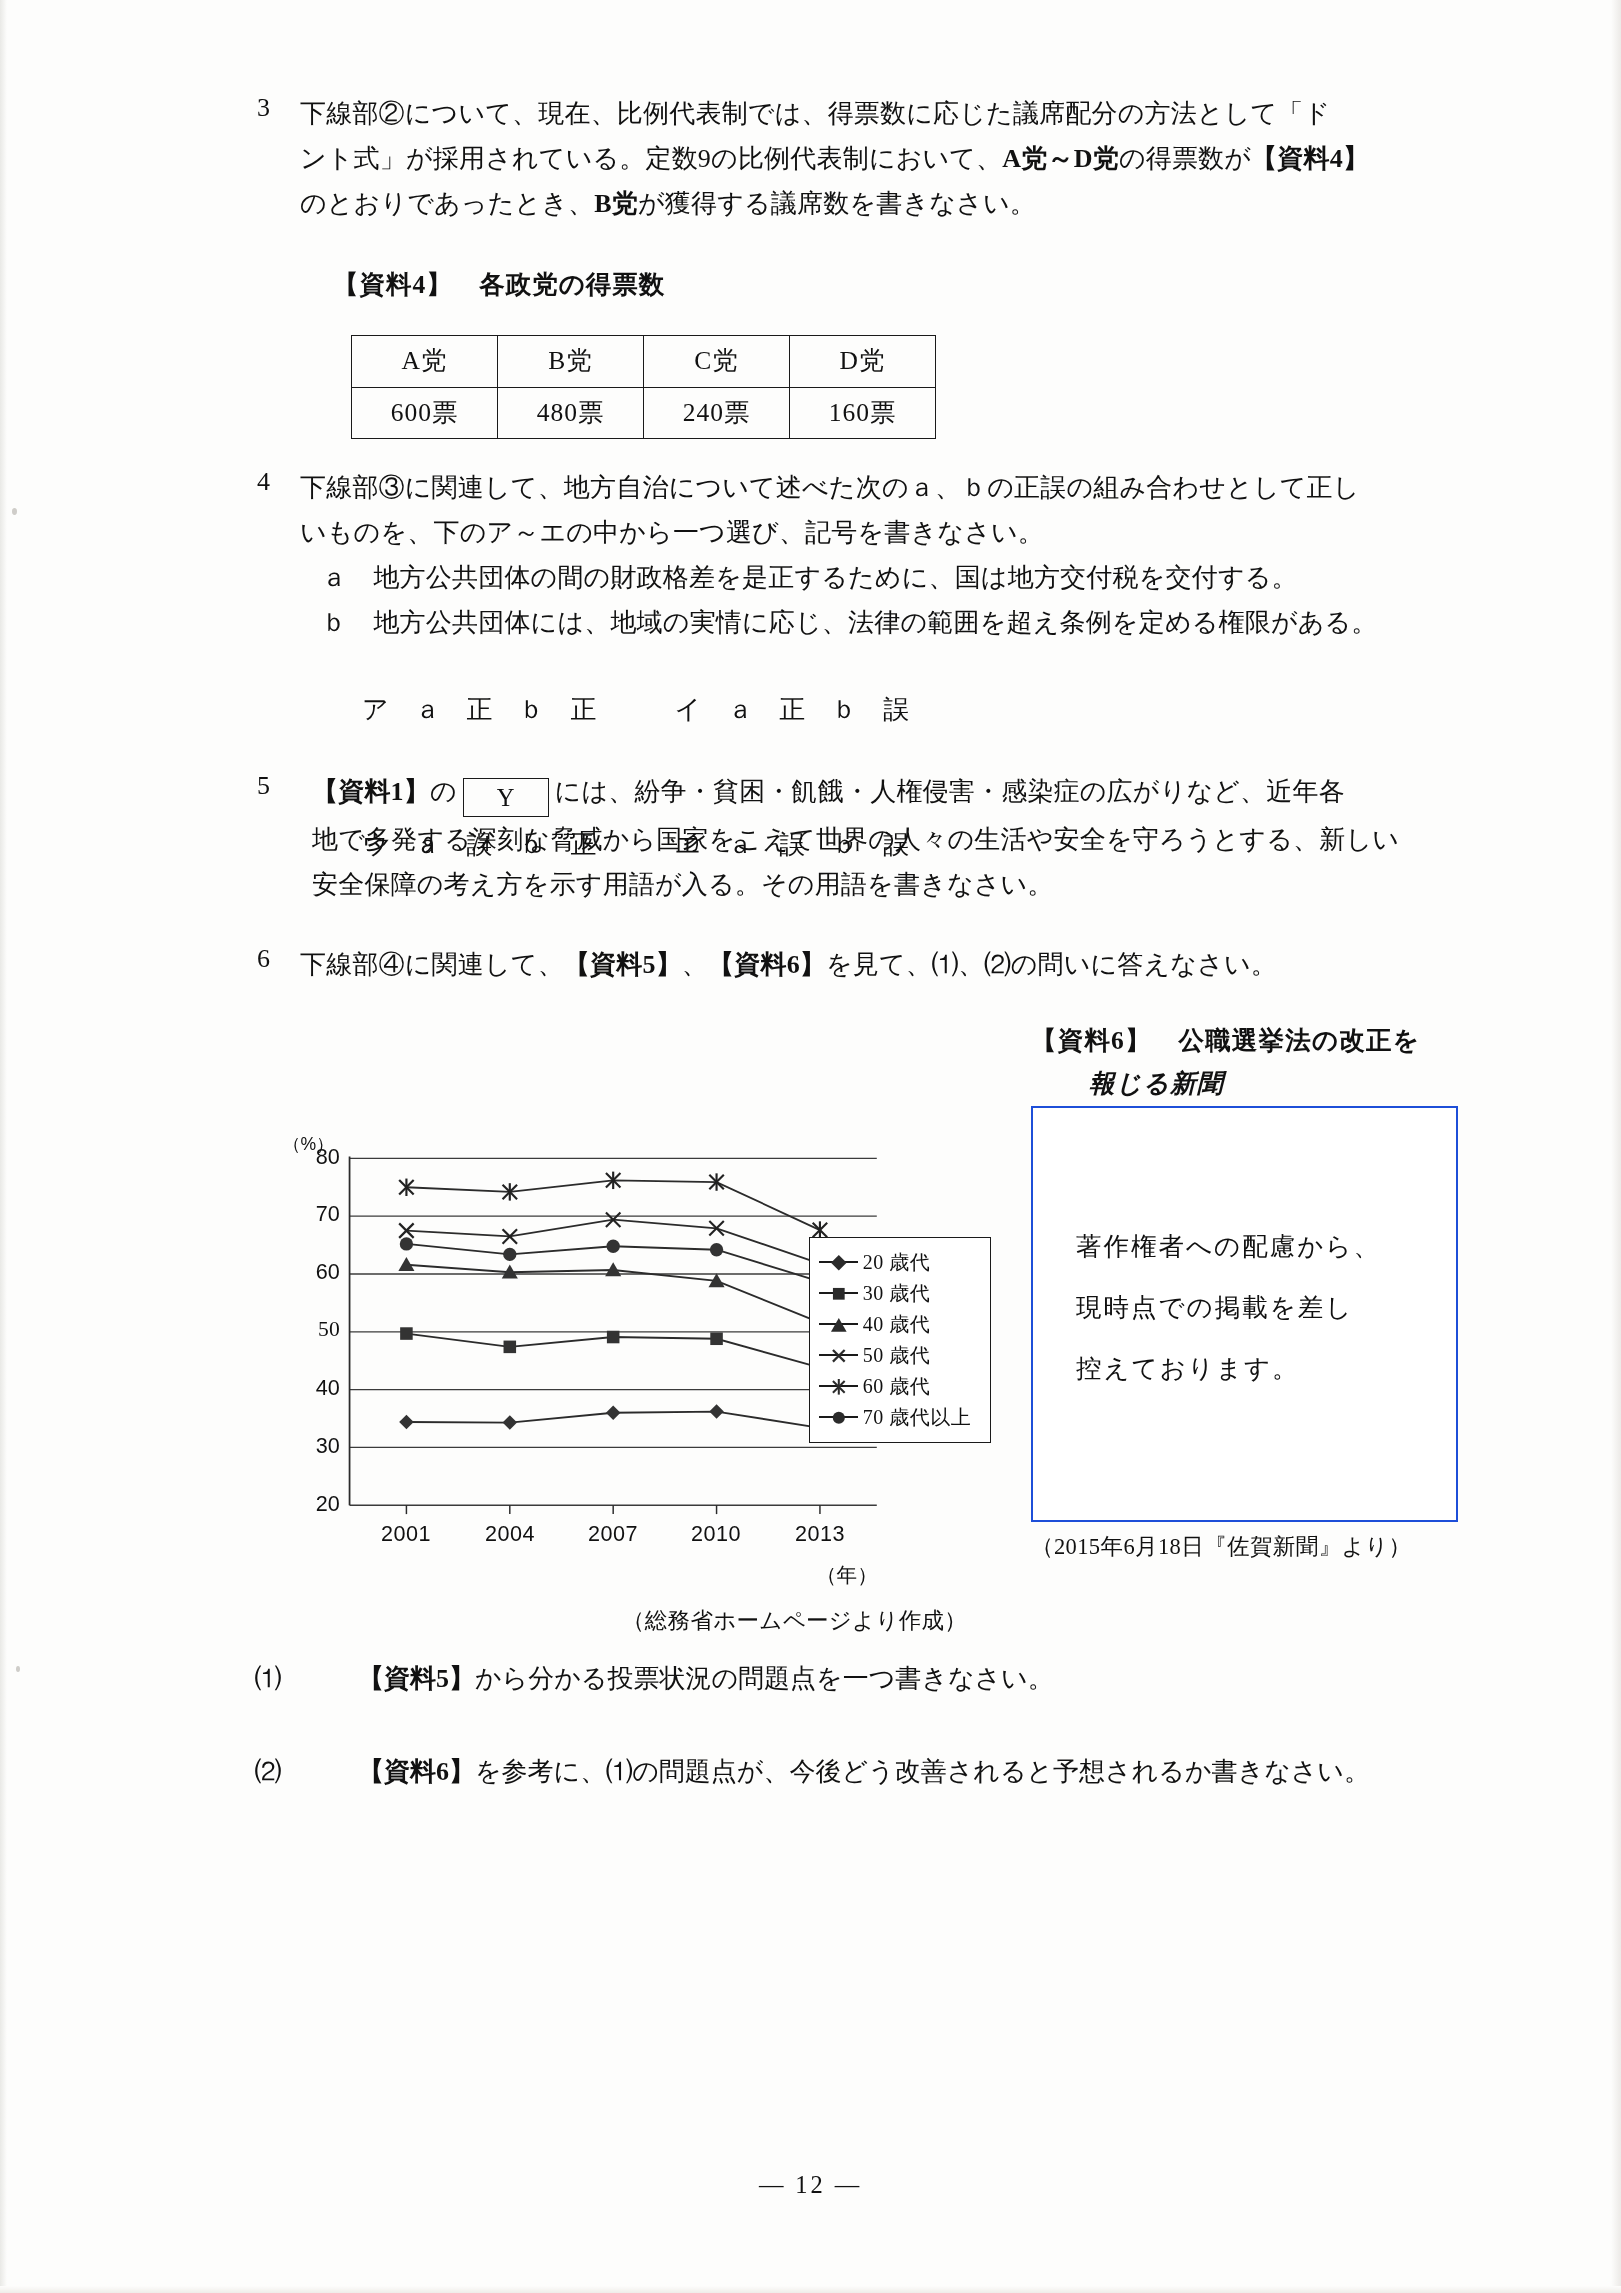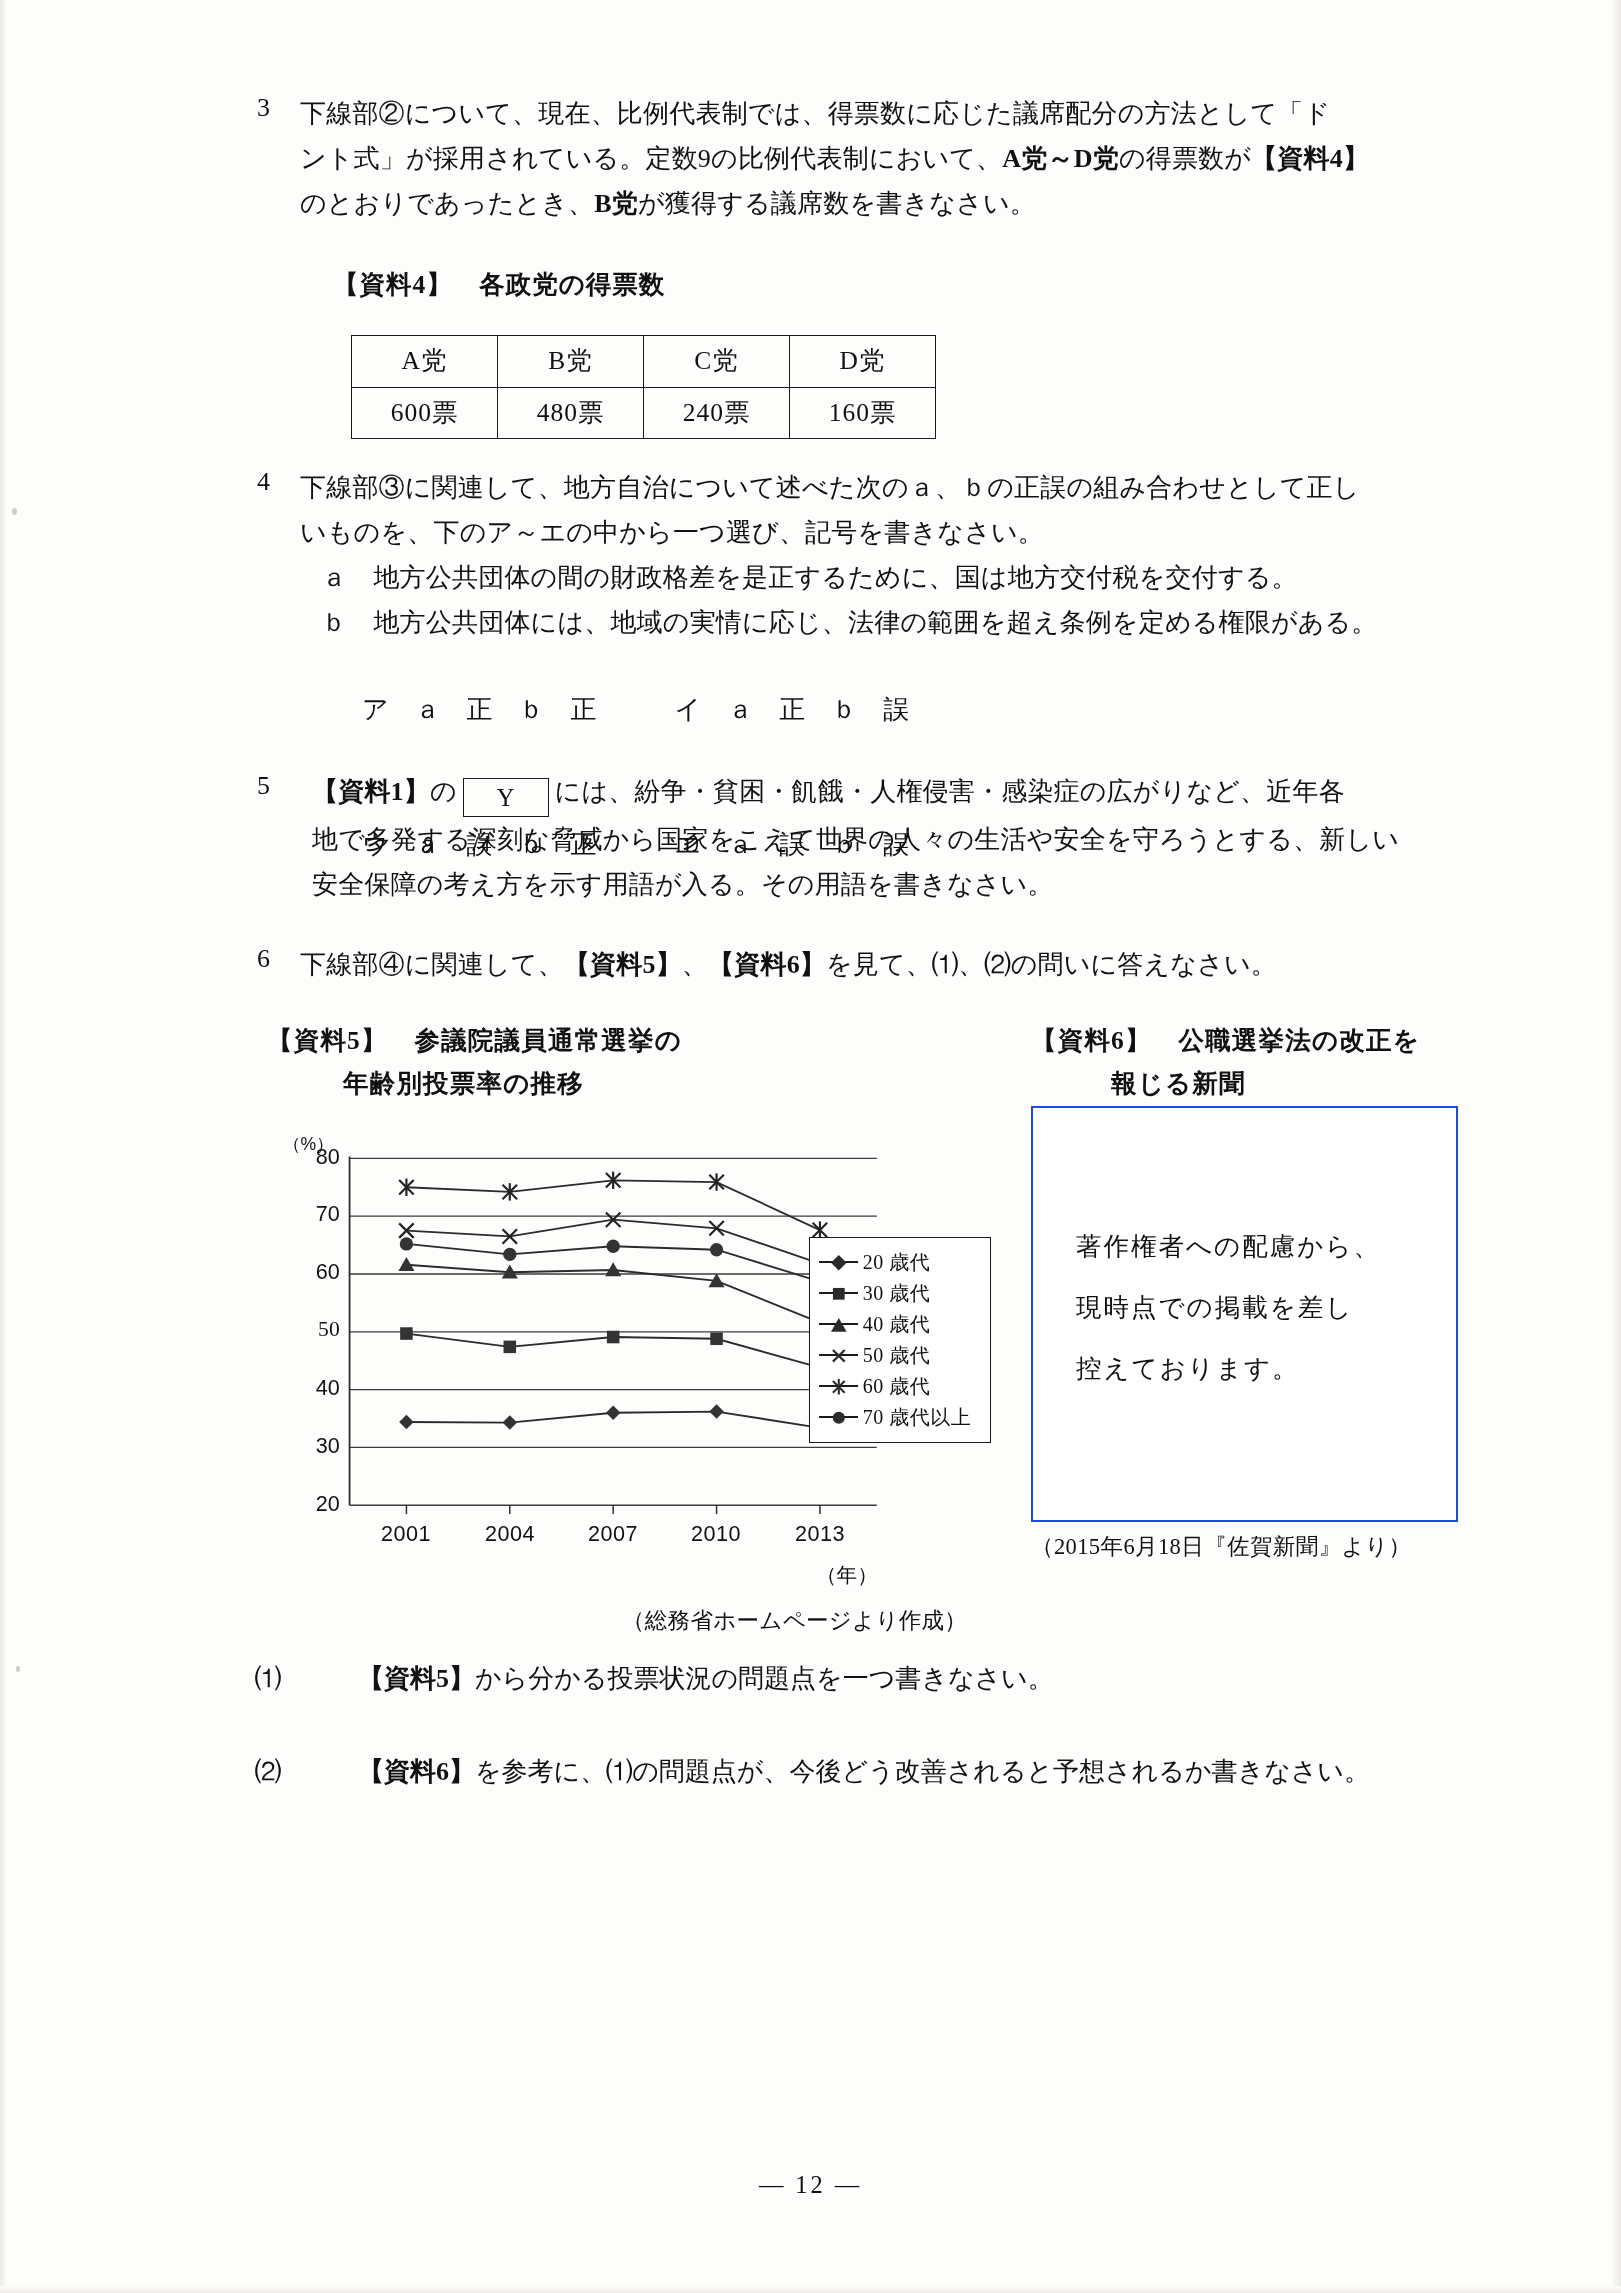--- a/index.html
+++ b/index.html
@@ -98,21 +98,21 @@
 
   
   .figtitle {
     position: absolute;
     font-size: 25.5px;
     font-weight: bold;
     line-height: 43px;
     letter-spacing: 1.2px;
   }
   .figtitle .ln2 { display: block; margin-left: 76px; }
-  .figtitle .ln2b { display: block; margin-left: 80px; }
+  .figtitle .ln2b { display: block; margin-left: 58px; font-style: italic; }
 
   
   #chart-wrap {
     position: absolute;
     left: 279px;
     top: 1127px;
     width: 686px;
     height: 490px;
   }
   .axis-unit {
@@ -289,24 +289,20 @@
     <span class="qtext"><b>【資料1】</b><span>の</span><span class="ybox">Y</span><span>には、紛争・貧困・飢餓・人権侵害・感染症の広がりなど、近年各</span></span>
     <span class="qtext">地で多発する深刻な脅威から国家をこえて世界の人々の生活や安全を守ろうとする、新しい</span>
     <span class="qtext">安全保障の考え方を示す用語が入る。その用語を書きなさい。</span>
   </div>
 
   <div class="qnum" style="left:257px; top:944px;">6</div>
   <div class="qblock" style="left:300px; top:942px; width:1215px;">
     <span class="qtext"><span>下線部④に関連して、</span><b>【資料5】</b><span>、</span><b>【資料6】</b><span>を見て、⑴、⑵の問いに答えなさい。</span></span>
   </div>
 
-  <div class="figtitle" style="left:267px; top:1019px;">
-    <span>【資料5】</span><span>　</span><span>参議院議員通常選挙の</span>
-    <span class="ln2">年齢別投票率の推移</span>
-  </div>
 
   <div class="figtitle" style="left:1031px; top:1019px;">
     <span>【資料6】</span><span>　</span><span>公職選挙法の改正を</span>
     <span class="ln2b">報じる新聞</span>
   </div>
 
   <div class="axis-unit" style="left:283px; top:1132px;">（%）</div>
 
   <div id="chart-wrap">
     <svg id="chart-svg" width="686" height="490" viewBox="0 0 700 500" style="position:absolute; left:0; top:0;">

